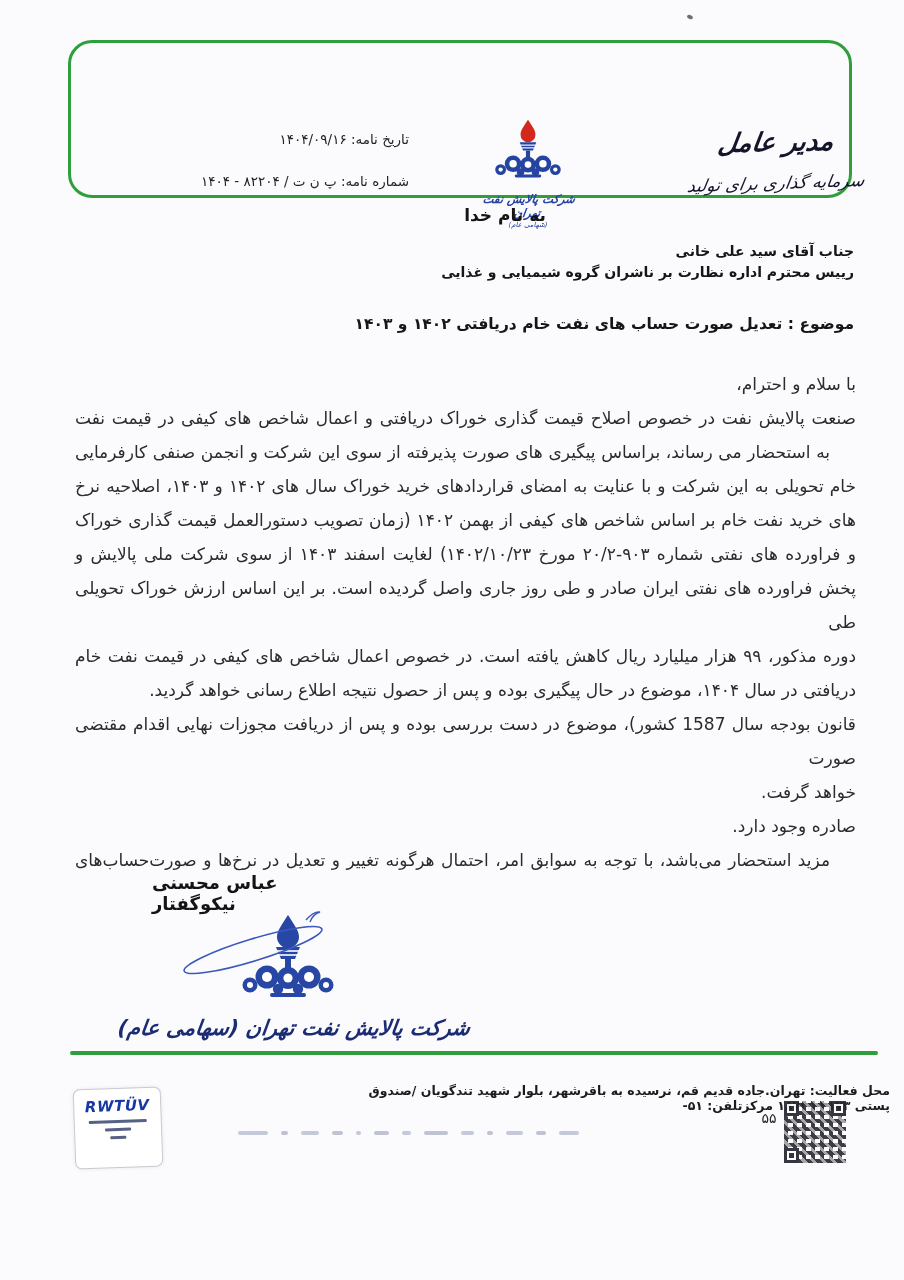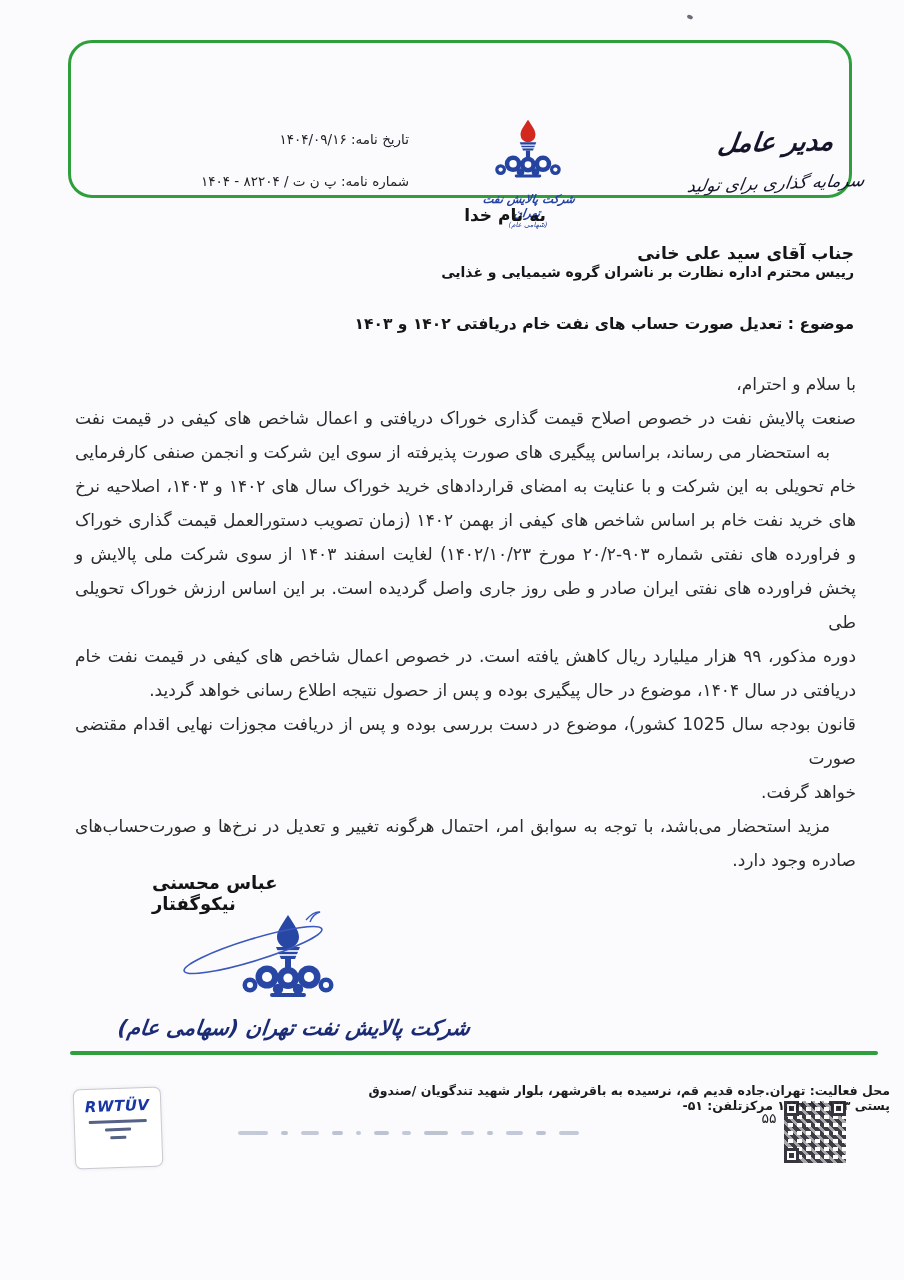--- a/index.html
+++ b/index.html
@@ -26,21 +26,21 @@
   .logo-caption{color:#2543a0;font-size:11.5px;font-weight:bold;font-style:italic;transform:skewX(-8deg);margin-top:1px;}
   .logo-sub{color:#2543a0;font-size:7px;font-style:italic;margin-top:1px;}
 
   .hand{color:#14142a;font-style:italic;text-align:center;}
   .md-title{left:620px;top:84px;width:170px;font-size:26px;font-weight:bold;transform:skewX(-9deg) rotate(-1deg);}
   .md-tag{left:580px;top:130px;width:250px;font-size:17px;transform:skewX(-11deg) rotate(-2deg);}
 
   
   .bism{left:420px;top:205px;width:170px;text-align:center;font-weight:bold;font-size:17px;color:#141414;}
   .addr{right:50px;text-align:right;font-weight:bold;color:#161616;}
-  .recipient-name{top:243px;width:600px;font-size:17px;}
+  .recipient-name{top:243px;width:600px;font-size:14px;}
   .recipient-title{top:264px;width:700px;font-size:14px;}
   .subject{top:315px;width:720px;font-size:15.5px;}
 
   
   .body-block{right:48px;top:342px;width:781px;color:#2b2b2b;font-size:17px;margin-top:25px;}
   .body-block .salutation{line-height:34px;text-align:right;}
   .line{line-height:34px;text-align:justify;text-align-last:justify;}
   .line.first{padding-right:26px;}
   .line.last{text-align-last:right;}
 
@@ -142,26 +142,26 @@
       <div class="line">صنعت پالایش نفت در خصوص اصلاح قیمت گذاری خوراک دریافتی و اعمال شاخص های کیفی در قیمت نفت</div>
       <div class="line first">به استحضار می رساند، براساس پیگیری های صورت پذیرفته از سوی این شرکت و انجمن صنفی کارفرمایی</div>
       <div class="line">خام تحویلی به این شرکت و با عنایت به امضای قراردادهای خرید خوراک سال های ۱۴۰۲ و ۱۴۰۳، اصلاحیه نرخ</div>
       <div class="line">های خرید نفت خام بر اساس شاخص های کیفی از بهمن ۱۴۰۲ (زمان تصویب دستورالعمل قیمت گذاری خوراک</div>
       <div class="line">و فراورده های نفتی شماره ۹۰۳-۲۰/۲ مورخ ۱۴۰۲/۱۰/۲۳) لغایت اسفند ۱۴۰۳ از سوی شرکت ملی پالایش و</div>
       <div class="line">پخش فراورده های نفتی ایران صادر و طی روز جاری واصل گردیده است. بر این اساس ارزش خوراک تحویلی طی</div>
       <div class="line">دوره مذکور، ۹۹ هزار میلیارد ریال کاهش یافته است. در خصوص اعمال شاخص های کیفی در قیمت نفت خام</div>
       <div class="line last">دریافتی در سال ۱۴۰۴، موضوع در حال پیگیری بوده و پس از حصول نتیجه اطلاع رسانی خواهد گردید.</div>
     </div>
   <div>
-      <div class="line">قانون بودجه سال 1025 کشور)، موضوع در دست بررسی بوده و پس از دریافت مجوزات نهایی اقدام مقتضی صورت</div>
+      <div class="line">قانون بودجه سال 1587 کشور)، موضوع در دست بررسی بوده و پس از دریافت مجوزات نهایی اقدام مقتضی صورت</div>
       <div class="line last">خواهد گرفت.</div>
     </div>
   <div>
+      <div class="line last">صادره وجود دارد.</div>
       <div class="line first">مزید استحضار می‌باشد، با توجه به سوابق امر، احتمال هرگونه تغییر و تعدیل در نرخ‌ها و صورت‌حساب‌های</div>
-      <div class="line last">صادره وجود دارد.</div>
     </div>
 </div>
 
 <div class="abs signature-name rtl">عباس محسنی نیکوگفتار</div>
 
 <div class="abs stamp">
   <svg width="190" height="112" viewBox="0 0 190 112">
     <g transform="translate(60,6)">
       <path d="M60 1 C53 12 49 17 49 23 A11 11 0 0 0 71 23 C71 17 67 12 60 1 Z" fill="#2847a5"></path>
       <path d="M48 33 L72 33 L67 45 L53 45 Z" fill="#2847a5"></path>

